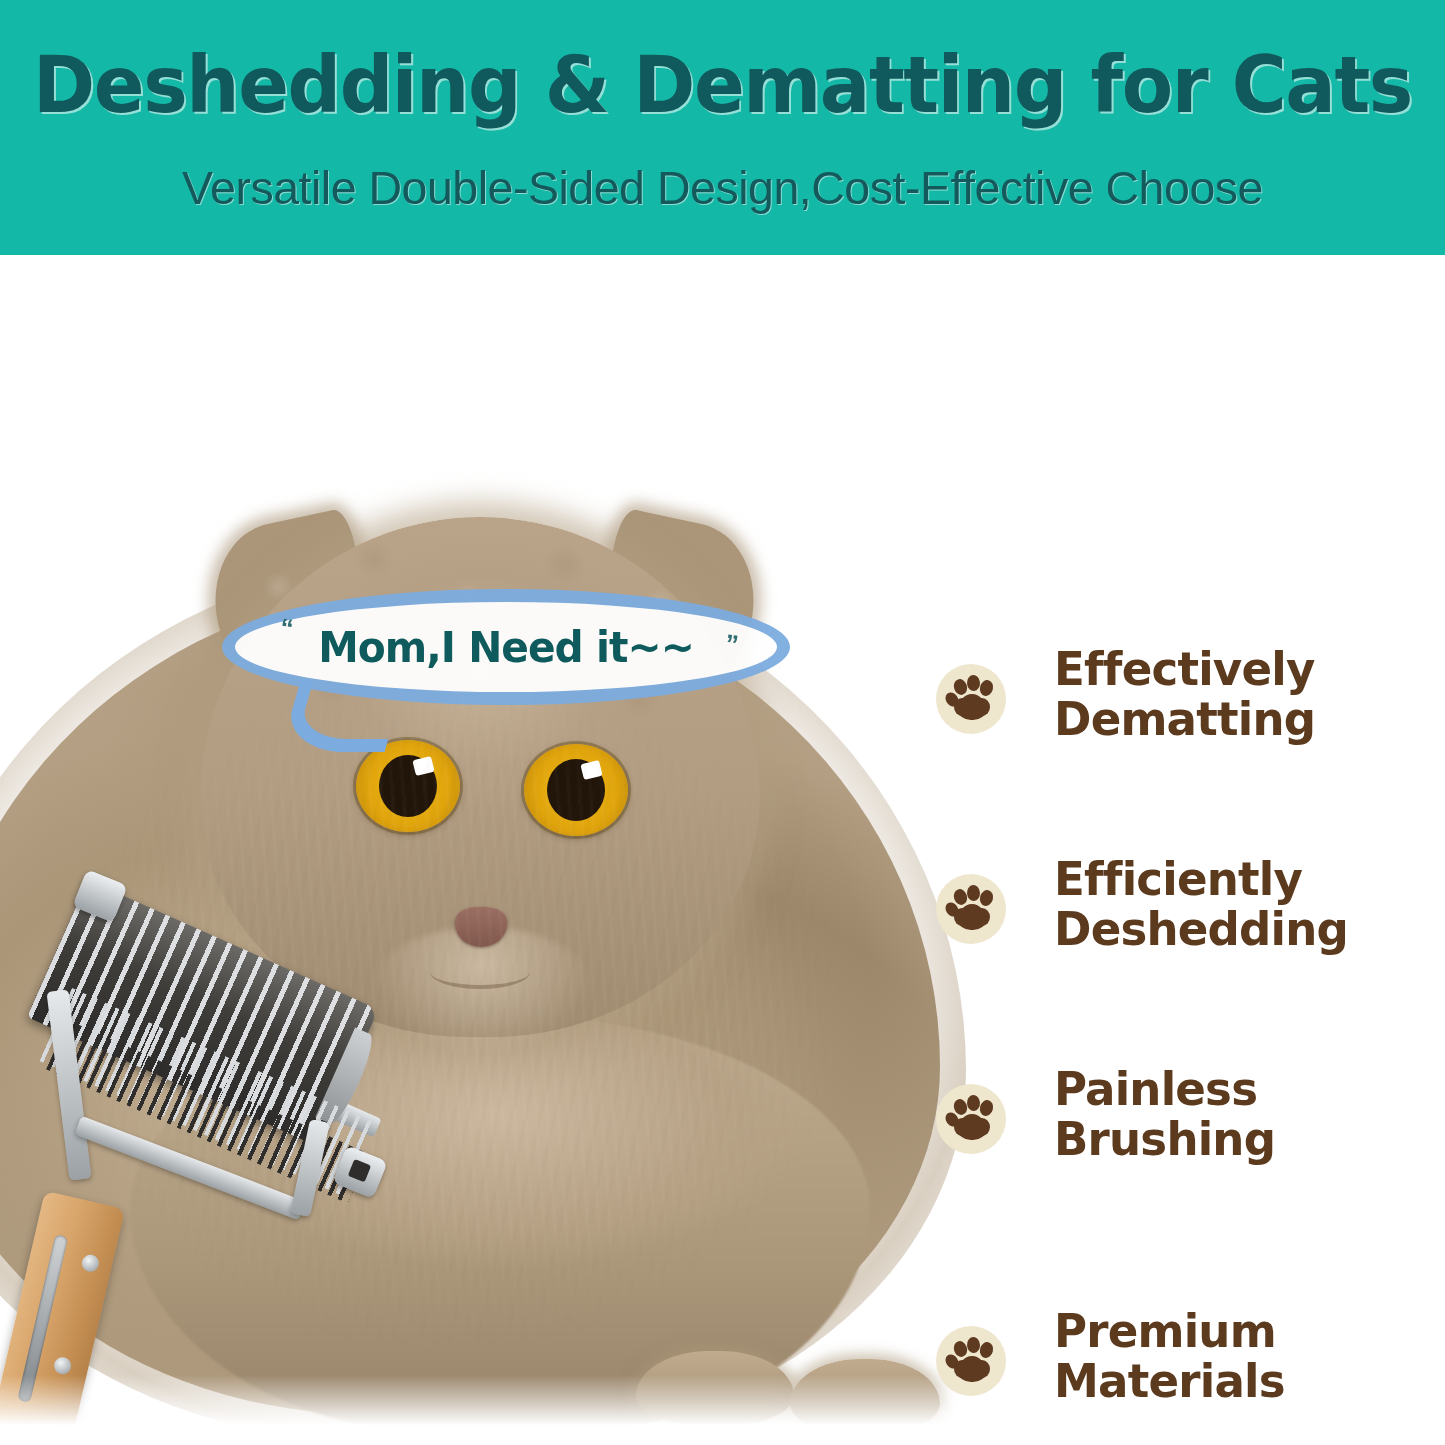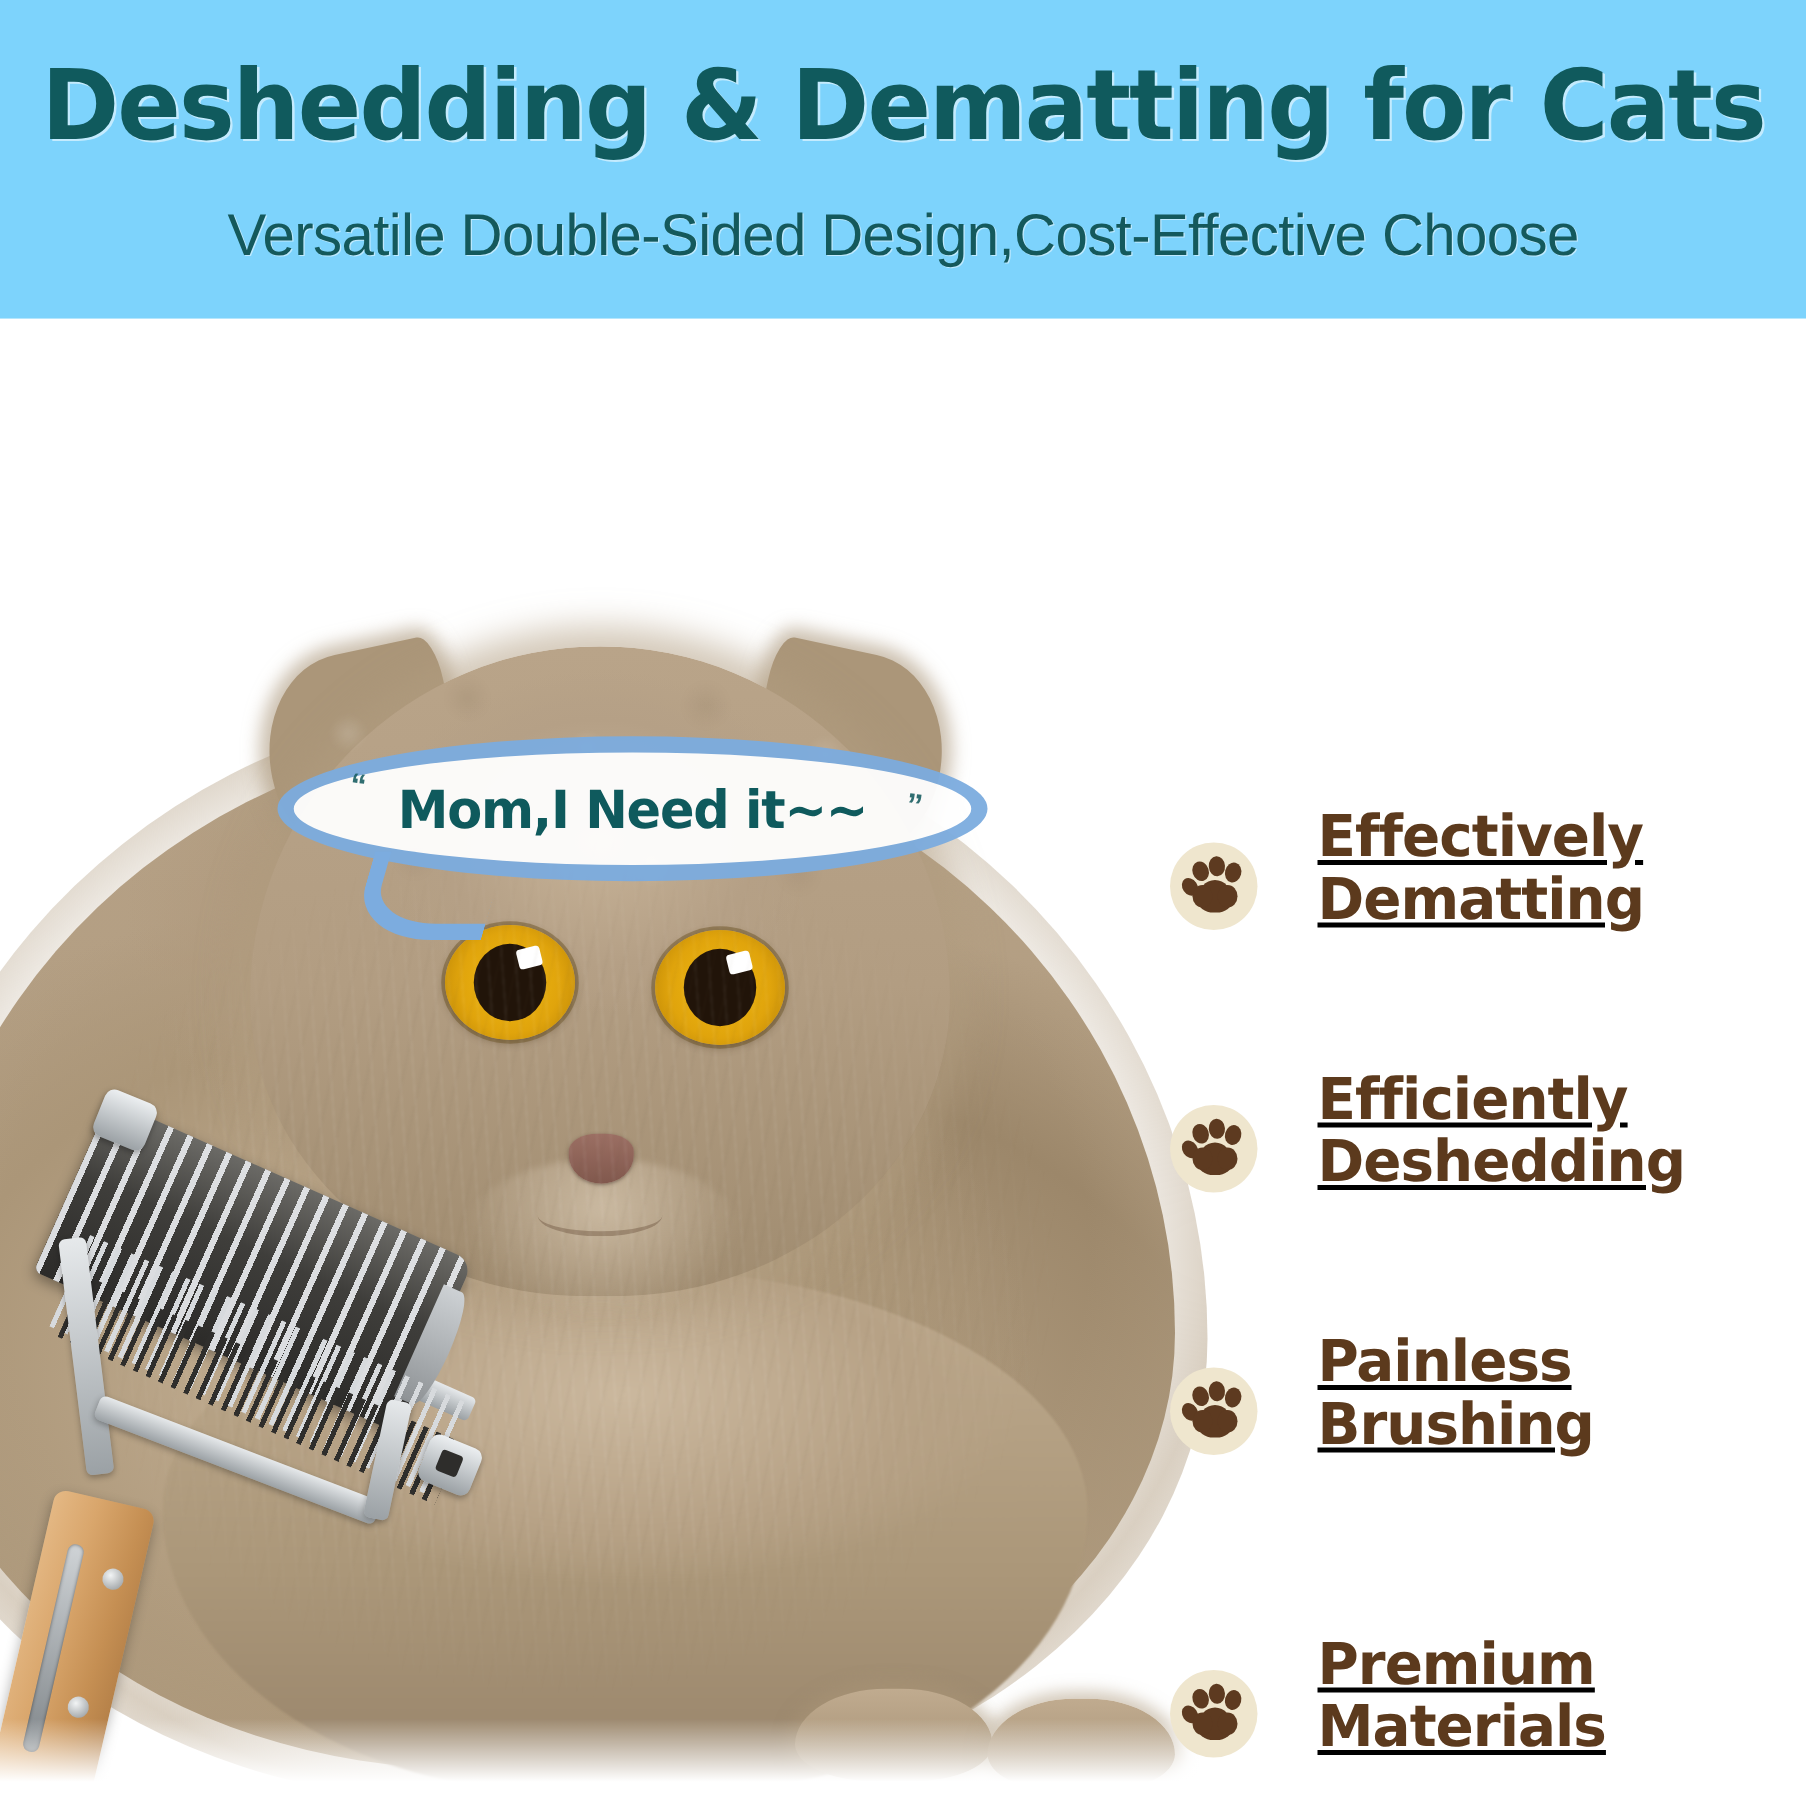--- a/index.html
+++ b/index.html
@@ -1,20 +1,20 @@
 <!DOCTYPE html>
 <html><head>
 <meta charset="utf-8">
 <style>
   html,body{margin:0;padding:0;background:#fff;}
   body{width:1445px;height:1445px;font-family:"Liberation Sans",sans-serif;}
   #page{position:relative;width:1445px;height:1445px;overflow:hidden;background:#ffffff;}
 
   
-  .header-band{position:absolute;left:0;top:0;width:1445px;height:255px;background:#7dd3fc;}
+  .header-band{position:absolute;left:0;top:0;width:1445px;height:255px;background:#14b8a6;}
   .title{position:absolute;left:0;top:40px;width:1445px;text-align:center;
          font-family:"DejaVu Sans",sans-serif;font-weight:bold;font-size:78px;
          letter-spacing:-1.5px;color:#105a5d;white-space:nowrap;
          transform:scaleX(0.96);transform-origin:center top;
          text-shadow:2px 2px 0 rgba(255,255,255,.55);}
   .subtitle{position:absolute;left:0;top:160px;width:1445px;text-align:center;
             font-family:"Liberation Sans",sans-serif;font-weight:400;font-size:47px;
             letter-spacing:-0.5px;color:#14595c;white-space:nowrap;
             transform:scaleX(0.99);transform-origin:center top;
             text-shadow:1px 1px 0 rgba(255,255,255,.5);}
@@ -165,21 +165,21 @@
     box-shadow:0 4px 10px rgba(0,0,0,.3);}
   .handle-slot{position:absolute;left:20px;top:40px;width:13px;height:170px;border-radius:6px;
     background:linear-gradient(180deg,#cfd3d6,#7f8589);box-shadow:inset 0 0 3px rgba(0,0,0,.5);}
   .rivet{position:absolute;width:17px;height:17px;border-radius:50%;
     background:radial-gradient(circle at 35% 35%,#f2f4f5,#8e9396);}
   .rivet.a{left:52px;top:52px;}
   .rivet.b{left:48px;top:158px;}
 
   
   .features{position:absolute;left:936px;top:390px;width:500px;}
-  .feature{position:absolute;left:0;display:flex;align-items:flex-end;text-decoration:underline;}
+  .feature{position:absolute;left:0;display:flex;align-items:center;}
   .paw-badge{position:relative;width:70px;height:70px;border-radius:50%;background:#efe6ce;flex:0 0 70px;margin-top:8px;}
   .pad{position:absolute;background:#5d3a20;border-radius:50%;}
   .pad.t1{left:18px;top:15px;width:13px;height:16px;transform:rotate(-18deg);}
   .pad.t2{left:31px;top:11px;width:13px;height:16px;transform:rotate(-4deg);}
   .pad.t3{left:44px;top:16px;width:13px;height:16px;transform:rotate(14deg);}
   .pad.t4{left:10px;top:28px;width:12px;height:15px;transform:rotate(-34deg);}
   .pad.main{left:22px;top:30px;width:28px;height:26px;
     border-radius:50% 50% 46% 46%/62% 62% 38% 38%;}
   .pad.main:before{content:"";position:absolute;left:-4px;top:4px;width:16px;height:18px;
     background:#5d3a20;border-radius:50%;}

